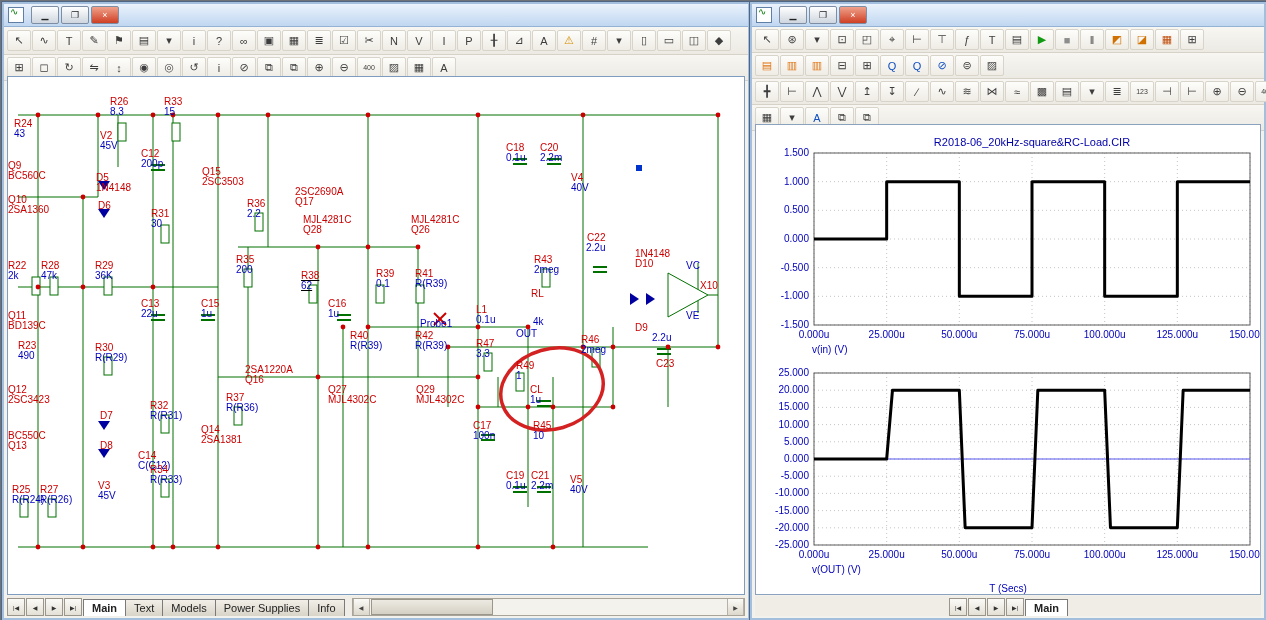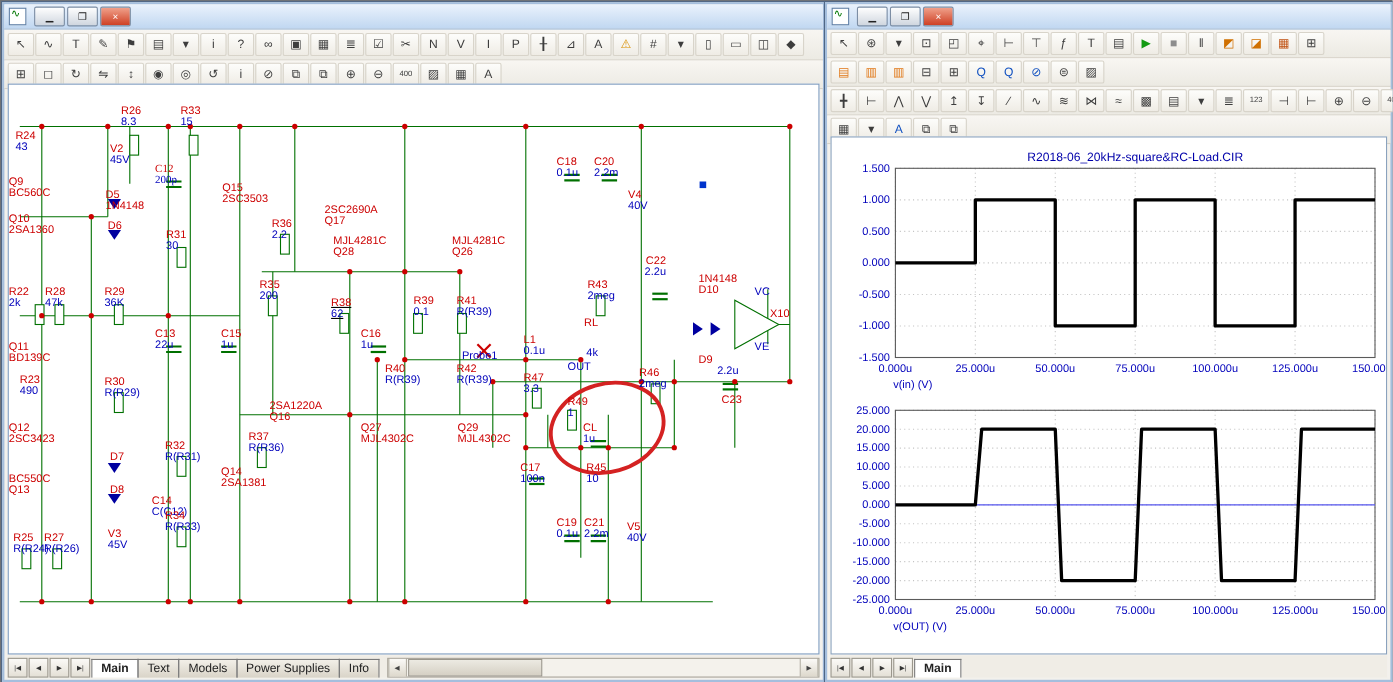--- a/index.html
+++ b/index.html
@@ -13,21 +13,21 @@
   .winbtn.close{background:linear-gradient(#f0a18b,#ce3f23);color:#fff;}
   .toolbar{display:flex;align-items:center;gap:1px;padding:1px 3px;background:linear-gradient(#f8f6f2,#eceae3);border-bottom:1px solid #d6d2c8;}
   .tb1{height:25px}.tb2{height:23px}
   .tbtn{min-width:20px;height:19px;padding:0 1px;display:inline-flex;align-items:center;justify-content:center;font-size:11px;color:#3d3d3d;border:1px solid #d8d4ca;border-radius:2px;background:linear-gradient(#fdfdfb,#efece5);}
   .tbtn.small{font-size:7px;}
   .canvas{position:absolute;left:3px;right:3px;top:72px;bottom:23px;background:#ffffff;border:1px solid #7e9cbf;overflow:hidden;}
   .comp{position:absolute;line-height:10px;font-size:10px;white-space:nowrap;}
   .comp span{display:block;}
   .cr{color:#cc0000;}
   .cb{color:#0000bb;}
-  .bottombar{position:absolute;left:3px;right:3px;bottom:2px;height:20px;background:#f0ede6;display:flex;align-items:flex-end;font-size:10px;}
+  .bottombar{position:absolute;left:3px;right:3px;bottom:2px;height:20px;background:#f0ede6;display:flex;align-items:flex-end;font-size:10px;justify-content:center;}
   .navbtn{width:16px;height:16px;border:1px solid #9a968c;background:linear-gradient(#fbfaf7,#e4e0d6);display:inline-flex;align-items:center;justify-content:center;font-size:6px;color:#333;margin-right:1px;}
   .tab{height:16px;line-height:16px;padding:0 8px;font-size:11px;color:#222;border:1px solid #7a7a7a;border-bottom:none;background:linear-gradient(#f2efe8,#d9d4c8);margin-right:-1px;}
   .tab.active{background:#ffffff;font-weight:bold;}
   .hscroll{flex:1;height:16px;margin-left:8px;border:1px solid #a8a49a;background:#f4f2ec;display:flex;align-items:stretch;}
   .sb-btn{width:15px;background:linear-gradient(#fbfaf7,#ddd8cc);border-right:1px solid #b5b1a6;border-left:1px solid #b5b1a6;display:flex;align-items:center;justify-content:center;font-size:6px;color:#444;}
   .sb-thumb{width:120px;background:linear-gradient(#eceae2,#d5d0c4);border:1px solid #9a968c;margin:0 1px;}
   .sb-space{flex:1;}
   .plot-panel{position:absolute;left:3px;right:3px;top:120px;bottom:23px;background:#ffffff;border:1px solid #8aa2bd;overflow:hidden;}
   .chart{position:absolute;left:2px;}
   .x-axis-title{position:absolute;left:0;right:0;top:458px;text-align:center;color:#0000bb;font-size:10px;}
@@ -250,21 +250,21 @@
           <span class="cr">D6</span>
         </div>
         <div class="comp" style="left: 0px; top: 84px;">
           <span class="cr">Q9</span>
           <span class="cr">BC560C</span>
         </div>
         <div class="comp" style="left: 0px; top: 118px;">
           <span class="cr">Q10</span>
           <span class="cr">2SA1360</span>
         </div>
-        <div class="comp" style="left: 133px; top: 72px; font-family: Liberation Serif, serif;">
+        <div class="comp" style="left: 133px; top: 72px;">
           <span class="cr">C12</span>
           <span class="cb">200p</span>
         </div>
         <div class="comp" style="left: 194px; top: 90px;">
           <span class="cr">Q15</span>
           <span class="cr">2SC3503</span>
         </div>
         <div class="comp" style="left: 143px; top: 132px;">
           <span class="cr">R31</span>
           <span class="cb">30</span>
@@ -654,18 +654,19 @@
         <text x="51" y="148.6" text-anchor="end" fill="#0000bb" font-size="10">-15.000</text>
         <line x1="56" y1="162.8" x2="492" y2="162.8" stroke="#c4c4c4" stroke-dasharray="1,3"></line>
         <text x="51" y="165.8" text-anchor="end" fill="#0000bb" font-size="10">-20.000</text>
         <line x1="56" y1="180" x2="492" y2="180" stroke="#c4c4c4" stroke-dasharray="1,3"></line>
         <text x="51" y="183" text-anchor="end" fill="#0000bb" font-size="10">-25.000</text>
         <rect x="56" y="8" width="436" height="172" fill="none" stroke="#5a5a5a"></rect>
         <polyline points="56,94 492,94" fill="none" stroke="#5555ee" stroke-width="1" stroke-linejoin="round"></polyline>
         <polyline points="56,94 128.66666666666666,94 134.48000000000002,25.2 201.33333333333331,25.2 207.14666666666668,162.8 274,162.8 279.81333333333333,25.2 346.66666666666663,25.2 352.48,162.8 419.33333333333337,162.8 425.14666666666665,25.2 492,25.2" fill="none" stroke="#000000" stroke-width="3" stroke-linejoin="round"></polyline>
         <text x="54" y="208" fill="#0000bb" font-size="10">v(OUT) (V)</text>
       </svg>
+    <div class="x-axis-title">T (Secs)</div>
   </div>
   <div class="bottombar">
     <span><span class="navbtn">|◀</span><span class="navbtn">◀</span><span class="navbtn">▶</span><span class="navbtn">▶|</span></span>
     <span class="tab active">Main</span>
   </div>
 </div>
 
 </body></html>

